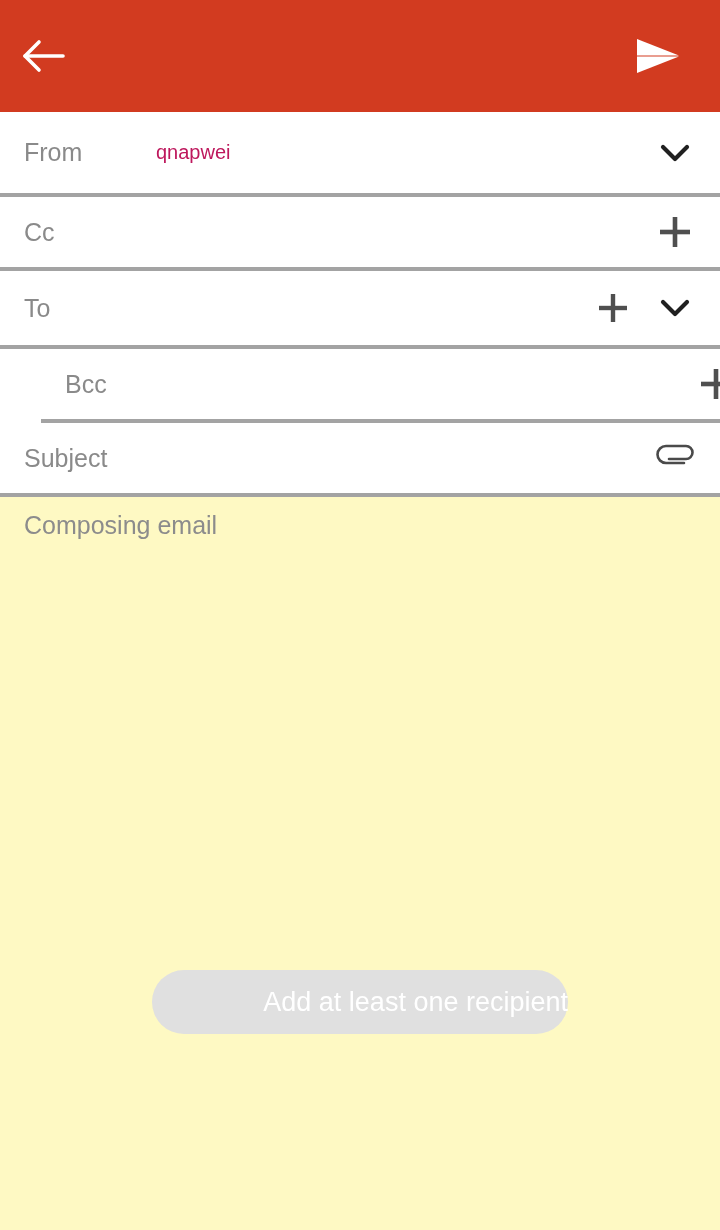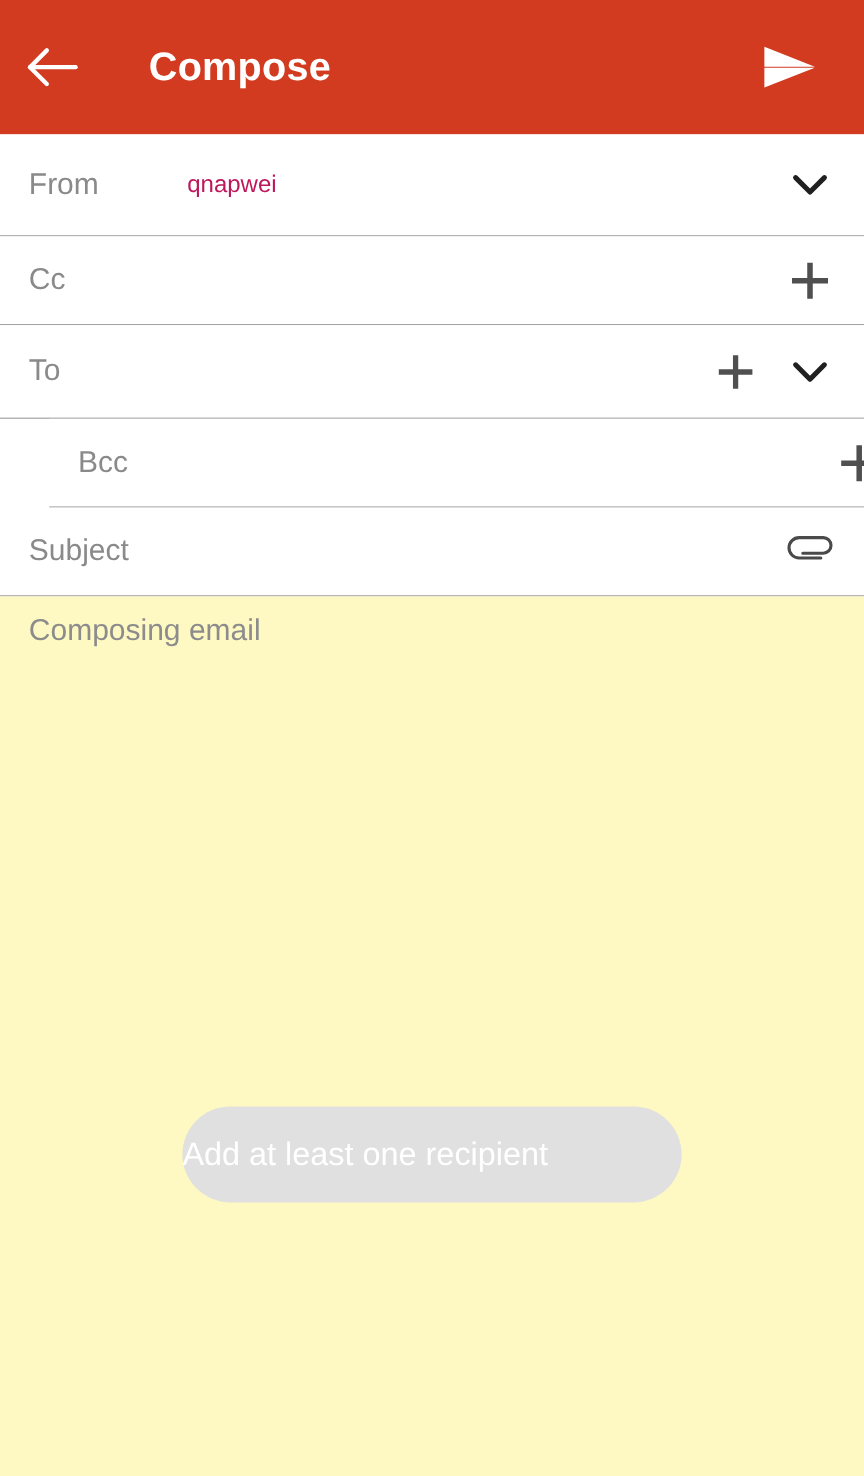--- a/index.html
+++ b/index.html
@@ -60,21 +60,21 @@
   .fields {
     position: absolute;
     top: 112px; left: 0;
     width: 720px;
   }
   .field-row {
     position: relative;
     width: 720px;
     display: flex;
     align-items: center;
-    border-bottom: 1px solid #a3a3a3;
+    border-bottom: 4px solid #a3a3a3;
     background: #ffffff;
   }
   .row-from   { height: 85px; }
   .row-to     { height: 78px; }
   .row-cc     { height: 74px; }
   .row-bcc    { height: 74px; margin-left: 41px; }
   .row-subject{ height: 74px; }
 
   .field-label {
     font-size: 25px;
@@ -123,28 +123,28 @@
     margin-top: 14px;
     font-size: 25px;
     color: #8c8c8c;
     white-space: nowrap;
   }
 
   
   .toast {
     position: absolute;
     left: 152px;
-    top: 922px;
+    top: 970px;
     width: 416px;
-    height: 80px;
+    height: 64px;
     background: #e0e0e0;
     border-radius: 40px;
     display: flex;
     align-items: center;
-    justify-content: flex-start;
+    justify-content: flex-end;
   }
   .toast-text {
     font-size: 27px;
     color: #ffffff;
     white-space: nowrap;
   }
 </style>
 </head>
 <body>
 
@@ -152,21 +152,20 @@
 
   <div class="appbar">
 
     <div class="back-btn">
       <svg width="44" height="34" viewBox="0 0 44 34">
         <path d="M3 17 H41" stroke="#ffffff" stroke-width="3.6" stroke-linecap="round" fill="none"></path>
         <path d="M17 3 L3 17 L17 31" stroke="#ffffff" stroke-width="3.6" stroke-linecap="round" stroke-linejoin="round" fill="none"></path>
       </svg>
     </div>
 
-    <div class="appbar-title">Compose</div>
 
     <div class="send-btn">
       <svg width="48" height="40" viewBox="0 0 48 40">
         <path d="M2 3 L44 19.6 L2 19.6 Z" fill="#ffffff"></path>
         <path d="M2 20.4 L44 20.4 L2 37 Z" fill="#ffffff"></path>
       </svg>
     </div>
 
   </div>
 

